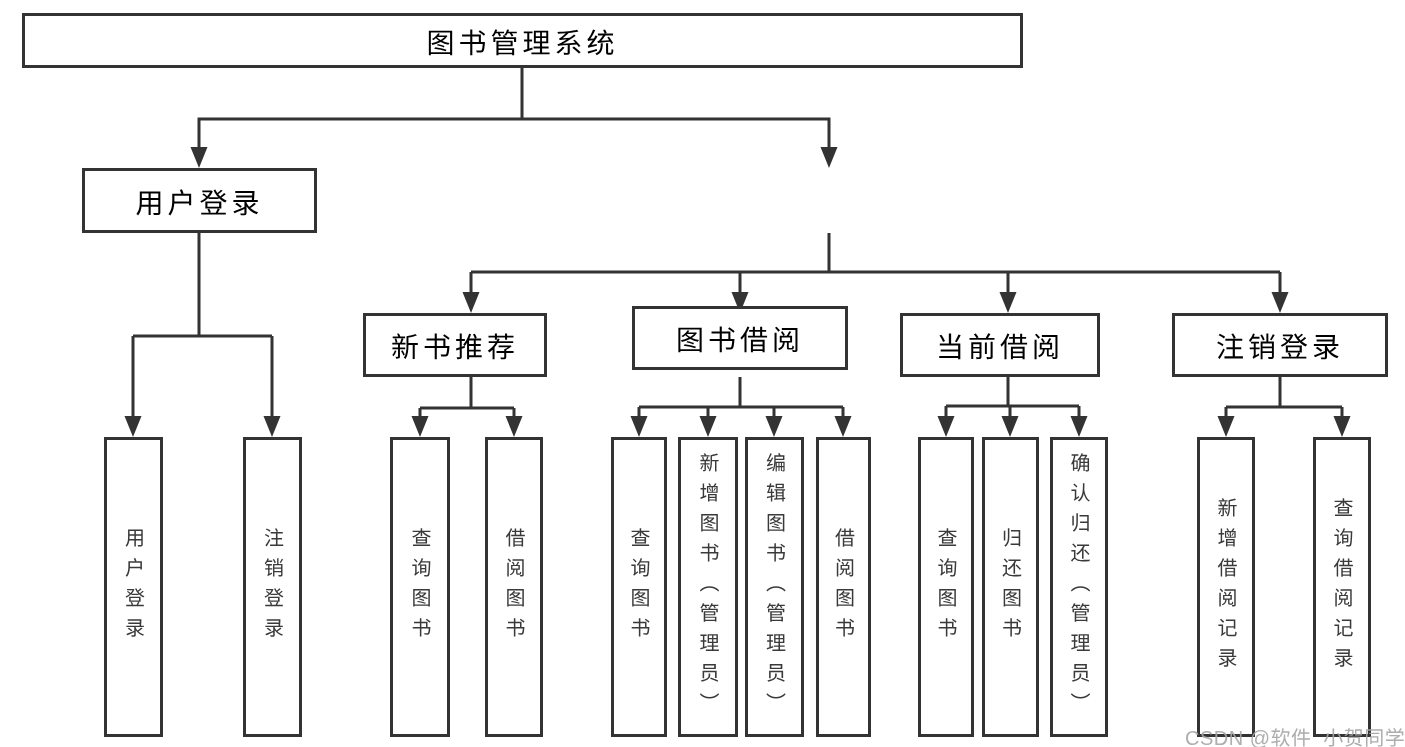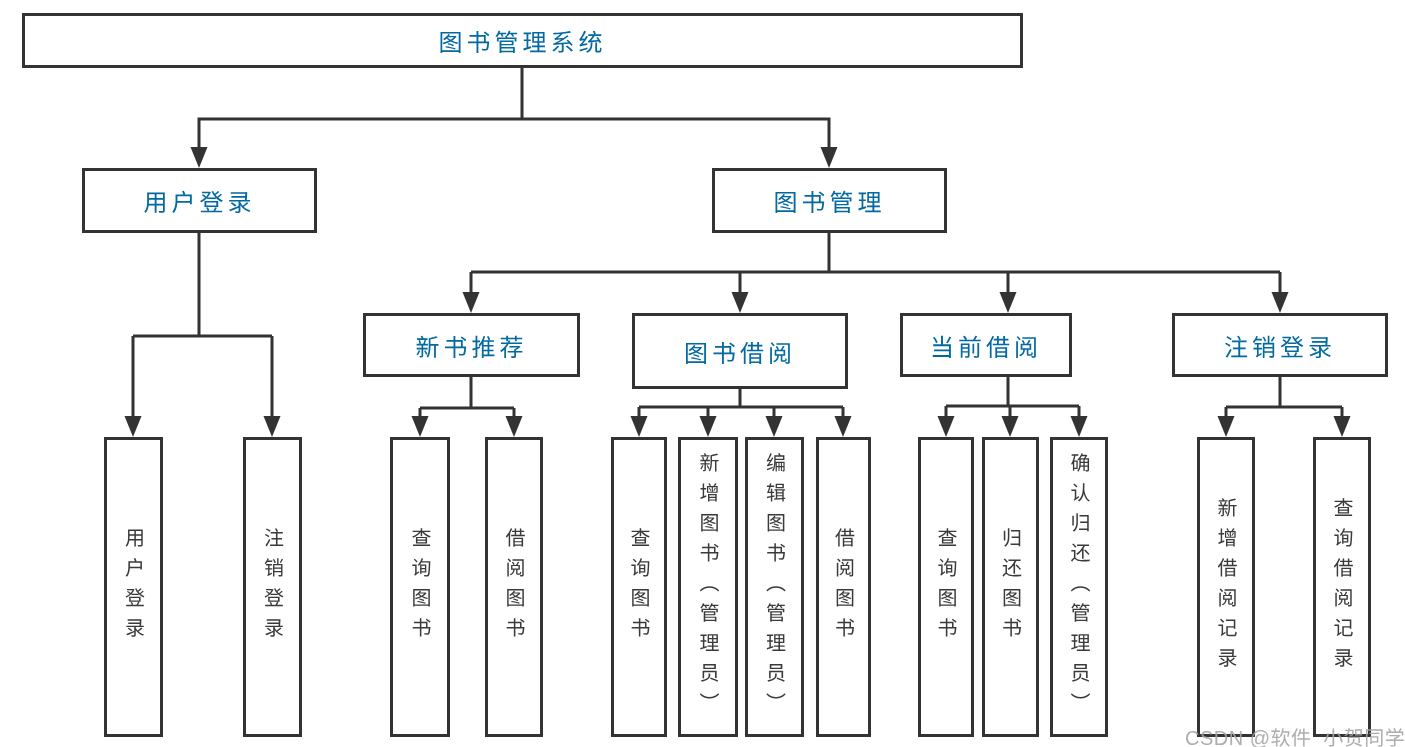--- a/index.html
+++ b/index.html
@@ -21,23 +21,23 @@
   .hnode {
     position: absolute;
     box-sizing: border-box;
     border: 3px solid #333333;
     background: #ffffff;
     display: flex;
     align-items: center;
     justify-content: center;
   }
   .hnode .label {
-    font-size: 24px;
+    font-size: 28px;
     letter-spacing: 4px;
-    color: #0369a1;
+    color: #000000;
     white-space: nowrap;
   }
   .leaf {
     position: absolute;
     box-sizing: border-box;
     top: 437px;
     height: 300px;
     border: 3px solid #333333;
     background: #ffffff;
     display: flex;
@@ -102,31 +102,28 @@
     <use href="#ah" transform="translate(1342,437)"></use>
   </svg>
 
   <div class="hnode" style="left:22px;top:13px;width:1001px;height:55px">
     <span class="label">图书管理系统</span>
   </div>
 
   <div class="hnode" style="left:82px;top:168px;width:235px;height:65px">
     <span class="label">用户登录</span>
   </div>
-  <div class="hnode" style="left:712px;top:168px;width:235px;height:65px">
-    <span class="label">图书管理</span>
-  </div>
 
-  <div class="hnode" style="left:363px;top:313px;width:217px;height:64px">
+  <div class="hnode" style="left:363px;top:313px;width:184px;height:64px">
     <span class="label">新书推荐</span>
   </div>
-  <div class="hnode" style="left:632px;top:313px;width:216px;height:76px">
+  <div class="hnode" style="left:632px;top:306px;width:216px;height:64px">
     <span class="label">图书借阅</span>
   </div>
-  <div class="hnode" style="left:900px;top:313px;width:172px;height:64px">
+  <div class="hnode" style="left:900px;top:313px;width:200px;height:64px">
     <span class="label">当前借阅</span>
   </div>
   <div class="hnode" style="left:1172px;top:313px;width:216px;height:64px">
     <span class="label">注销登录</span>
   </div>
 
   <div class="leaf" style="left:104px;width:59px">
     <span class="vlabel">用户登录</span>
   </div>
   <div class="leaf" style="left:243px;width:59px">

